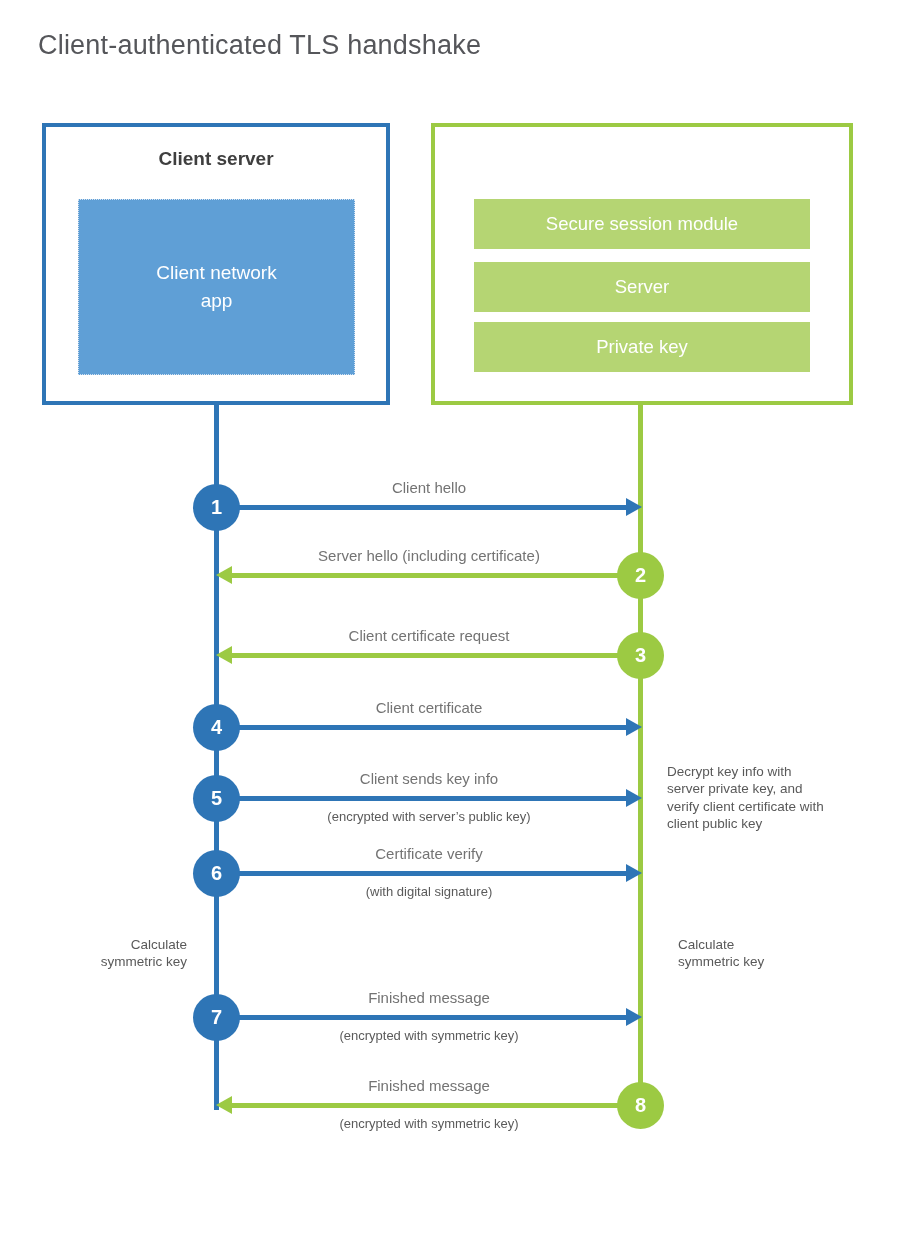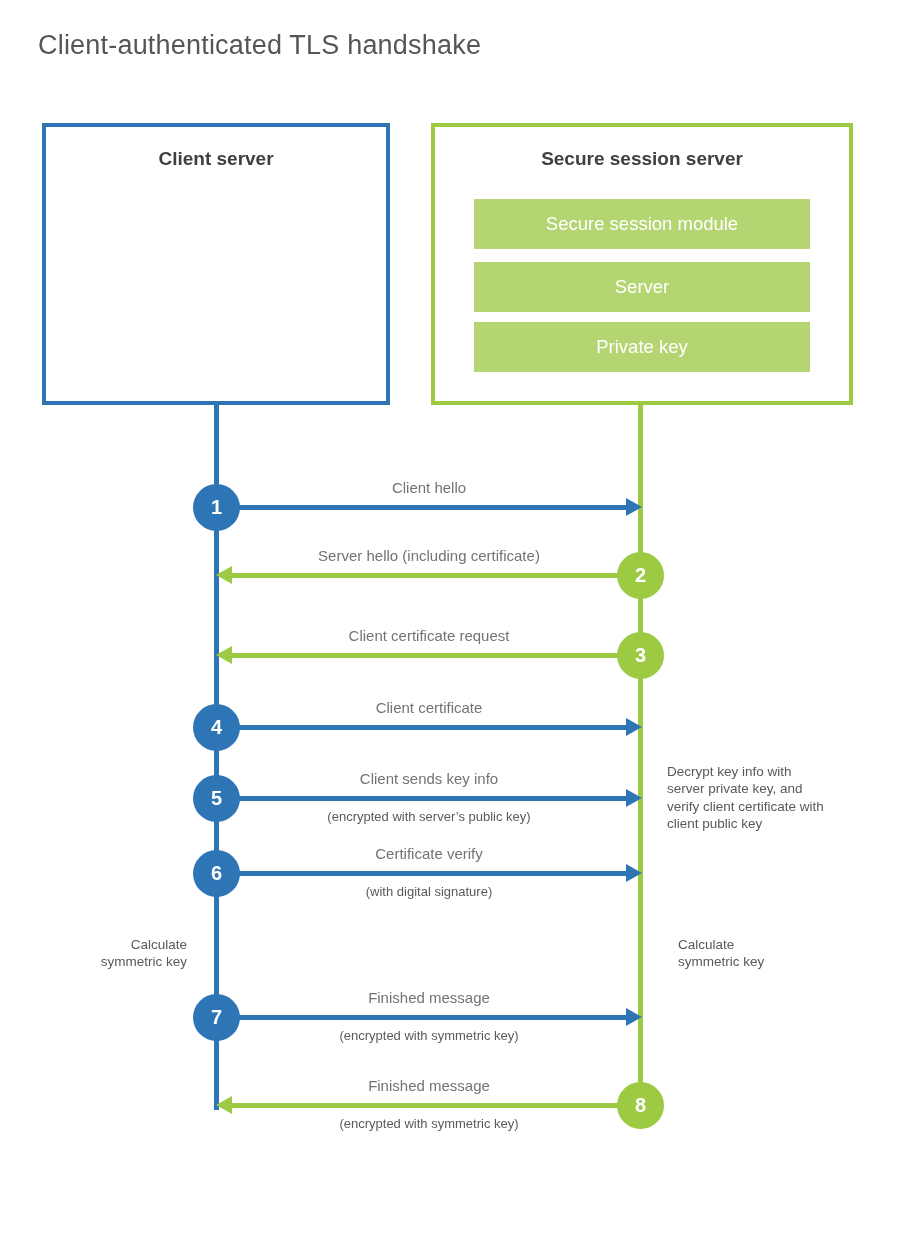--- a/index.html
+++ b/index.html
@@ -54,23 +54,26 @@
 
 <div class="stage">
 
   <div class="page-title">Client-authenticated TLS handshake</div>
 
   <div class="lifeline blue"></div>
   <div class="lifeline green"></div>
 
   <div class="actor-box client"></div>
   <div class="actor-title client">Client server</div>
+  <div class="app-box">
+    <div class="lbl">Client network
+app</div>
+  </div>
 
   <div class="actor-box server"></div>
-  <div class="actor-title server">Secure session server</div>
   <div class="module-bar" style="top:199px">Secure session module</div>
   <div class="module-bar" style="top:262px">Server</div>
   <div class="module-bar" style="top:322px">Private key</div>
 
   <div>
     <div class="msg-label" style="top:479px">Client hello</div>
     <div class="arrow-line blue" style="top:505px"></div>
     <div class="arrow-head right" style="top:498px"></div>
     <div class="step-circle blue" style="top:484px">1</div>
   </div>

